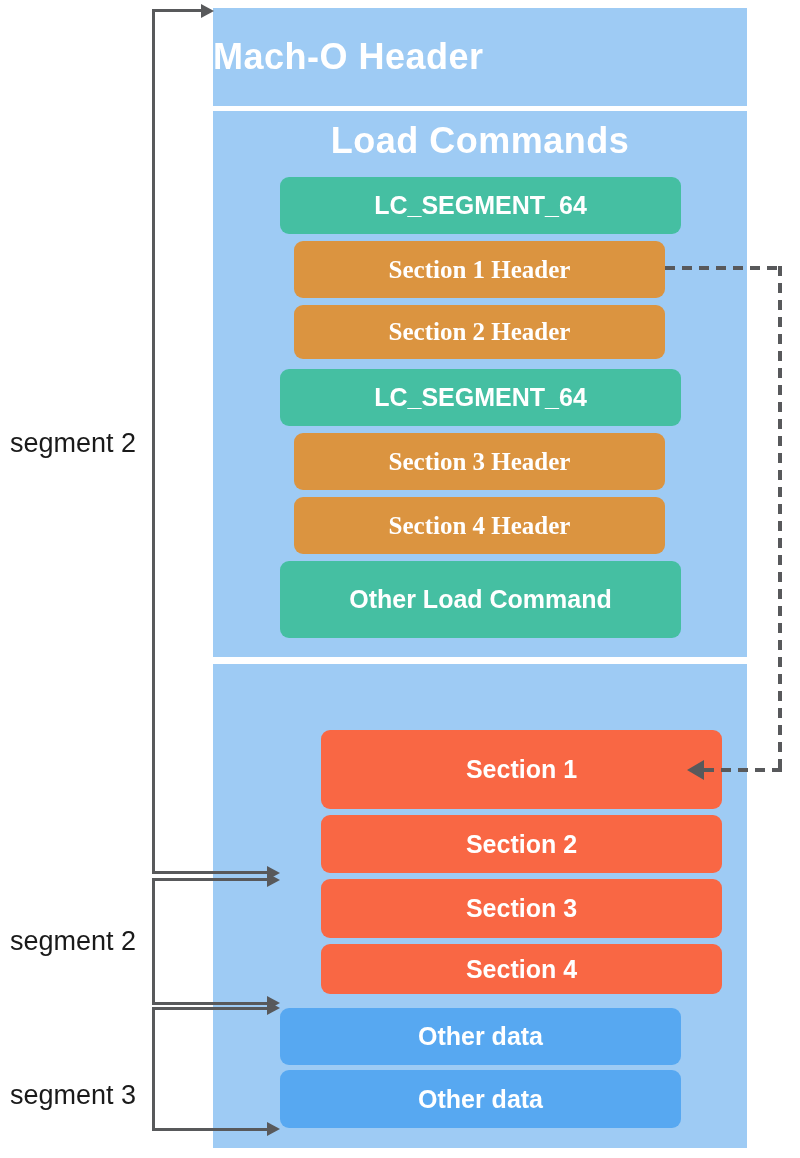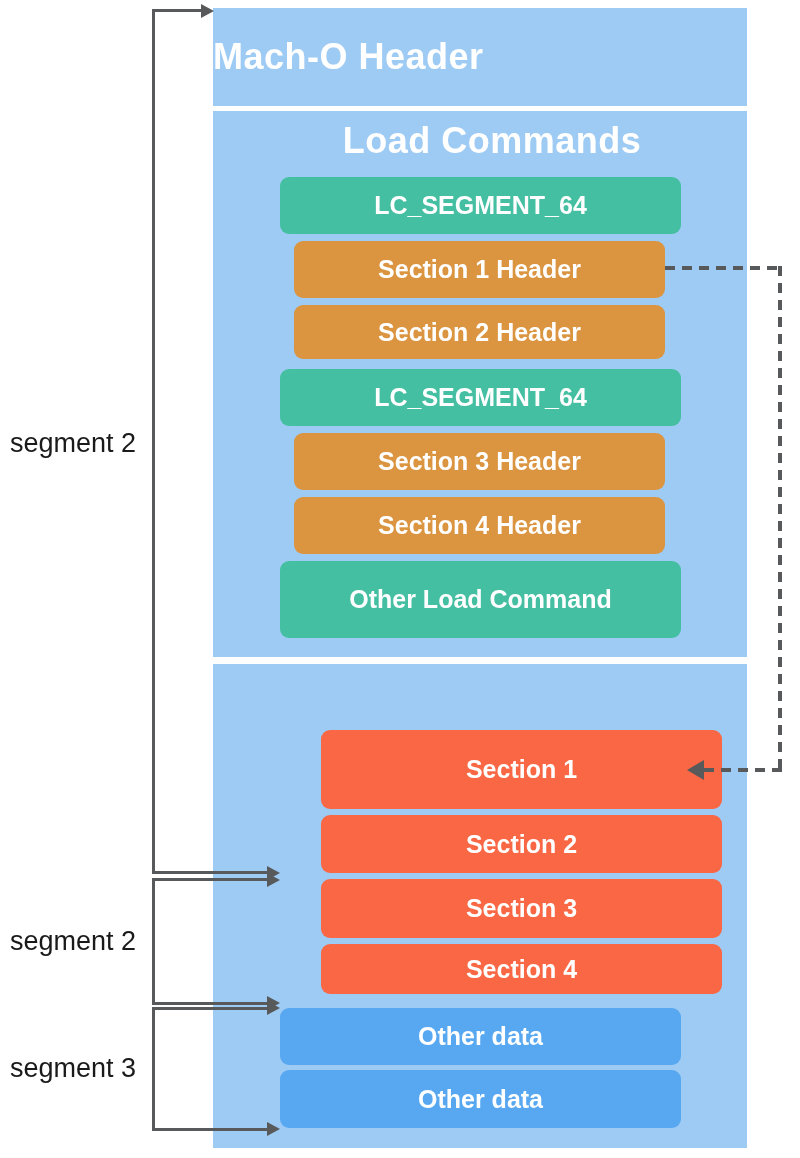--- a/index.html
+++ b/index.html
@@ -20,45 +20,45 @@
   
   .block{position:absolute;left:213px;width:534px;background:var(--container-blue);}
   .block-header{top:8px;height:98px;display:flex;align-items:center;justify-content:flex-start;}
   .block-loadcmds{top:111px;height:546px;}
   .block-data{top:664px;height:484px;}
   
   .big-title{
     color:var(--title-white);font-size:36px;font-weight:bold;line-height:44px;
     text-align:center;letter-spacing:.5px;
   }
-  .floating-title{position:absolute;left:225px;width:534px;}
+  .floating-title{position:absolute;left:213px;width:534px;}
   .title-loadcmds{top:119px;}
   .title-data{top:671px;}
   
   .box{
     position:absolute;border-radius:9px;display:flex;align-items:center;justify-content:center;
     color:var(--title-white);font-size:25px;font-weight:bold;
   }
   .wide{left:280px;width:401px;}
   .narrow{left:294px;width:371px;}
   .teal{background:var(--command-teal);}
-  .orange{background:var(--section-header-orange);}
+  .orange{background:var(--section-header-orange);font-family:Liberation Serif, serif;}
   .red{background:var(--section-red);margin-left:41px;}
   .blue{background:var(--other-data-blue);text-align:center;}
   .lc1{top:177px;height:57px}.lc2{top:241px;height:57px}.lc3{top:305px;height:54px}
   .lc4{top:369px;height:57px}.lc5{top:433px;height:57px}.lc6{top:497px;height:57px}
   .lc7{top:561px;height:77px}
   .d1{top:730px;height:79px}.d2{top:815px;height:58px}.d3{top:879px;height:59px}
   .d4{top:944px;height:50px}.d5{top:1008px;height:57px}.d6{top:1070px;height:58px}
   
   .seg-label{
     position:absolute;left:0;width:136px;text-align:right;
     color:var(--label-black);font-size:27px;line-height:32px;
   }
-  .seg1{top:427px}.seg2{top:925px}.seg3{top:1052px}
+  .seg1{top:427px}.seg2{top:925px}.seg3{top:1079px}
   
   .vline{position:absolute;width:3px;background:var(--arrow-gray);}
   .hline{position:absolute;height:3px;background:var(--arrow-gray);}
   .arrow-r{
     position:absolute;width:0;height:0;
     border-top:7px solid transparent;border-bottom:7px solid transparent;
     border-left:13px solid var(--arrow-gray);
   }
   .s1v{left:152px;top:9px;height:865px}
   .s1ht{left:152px;top:9px;width:49px}   .s1at{left:201px;top:4px}

